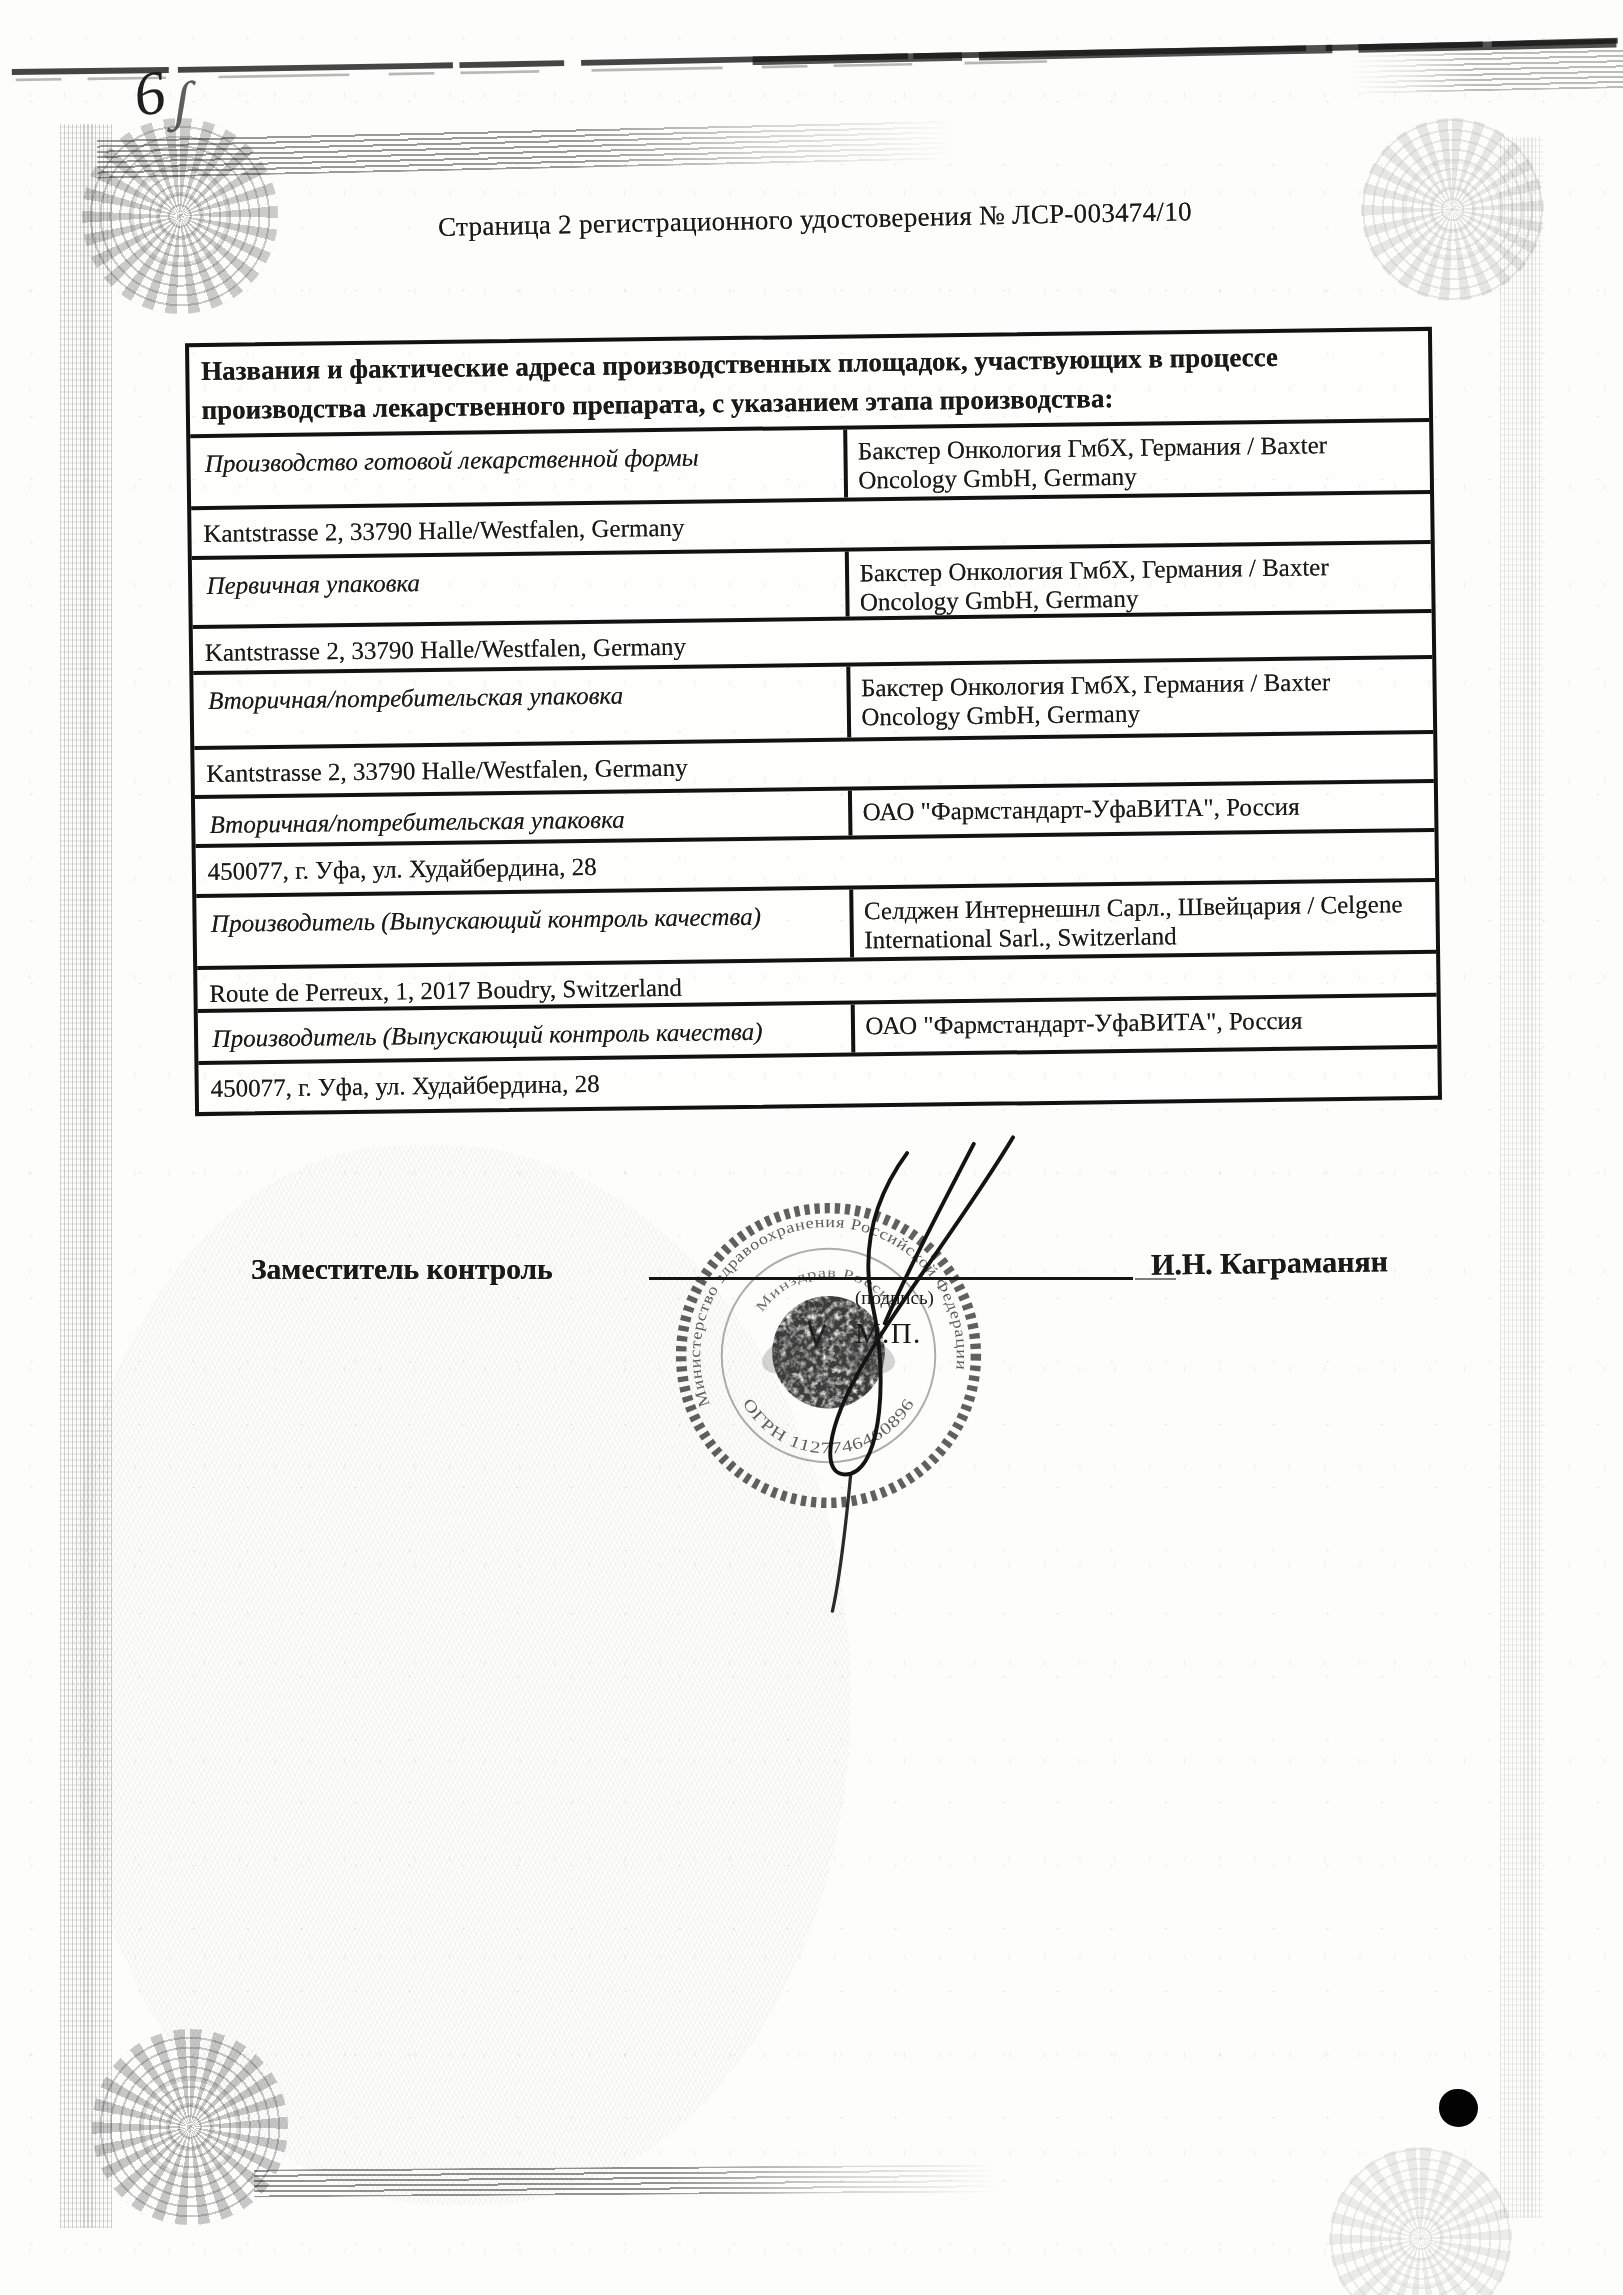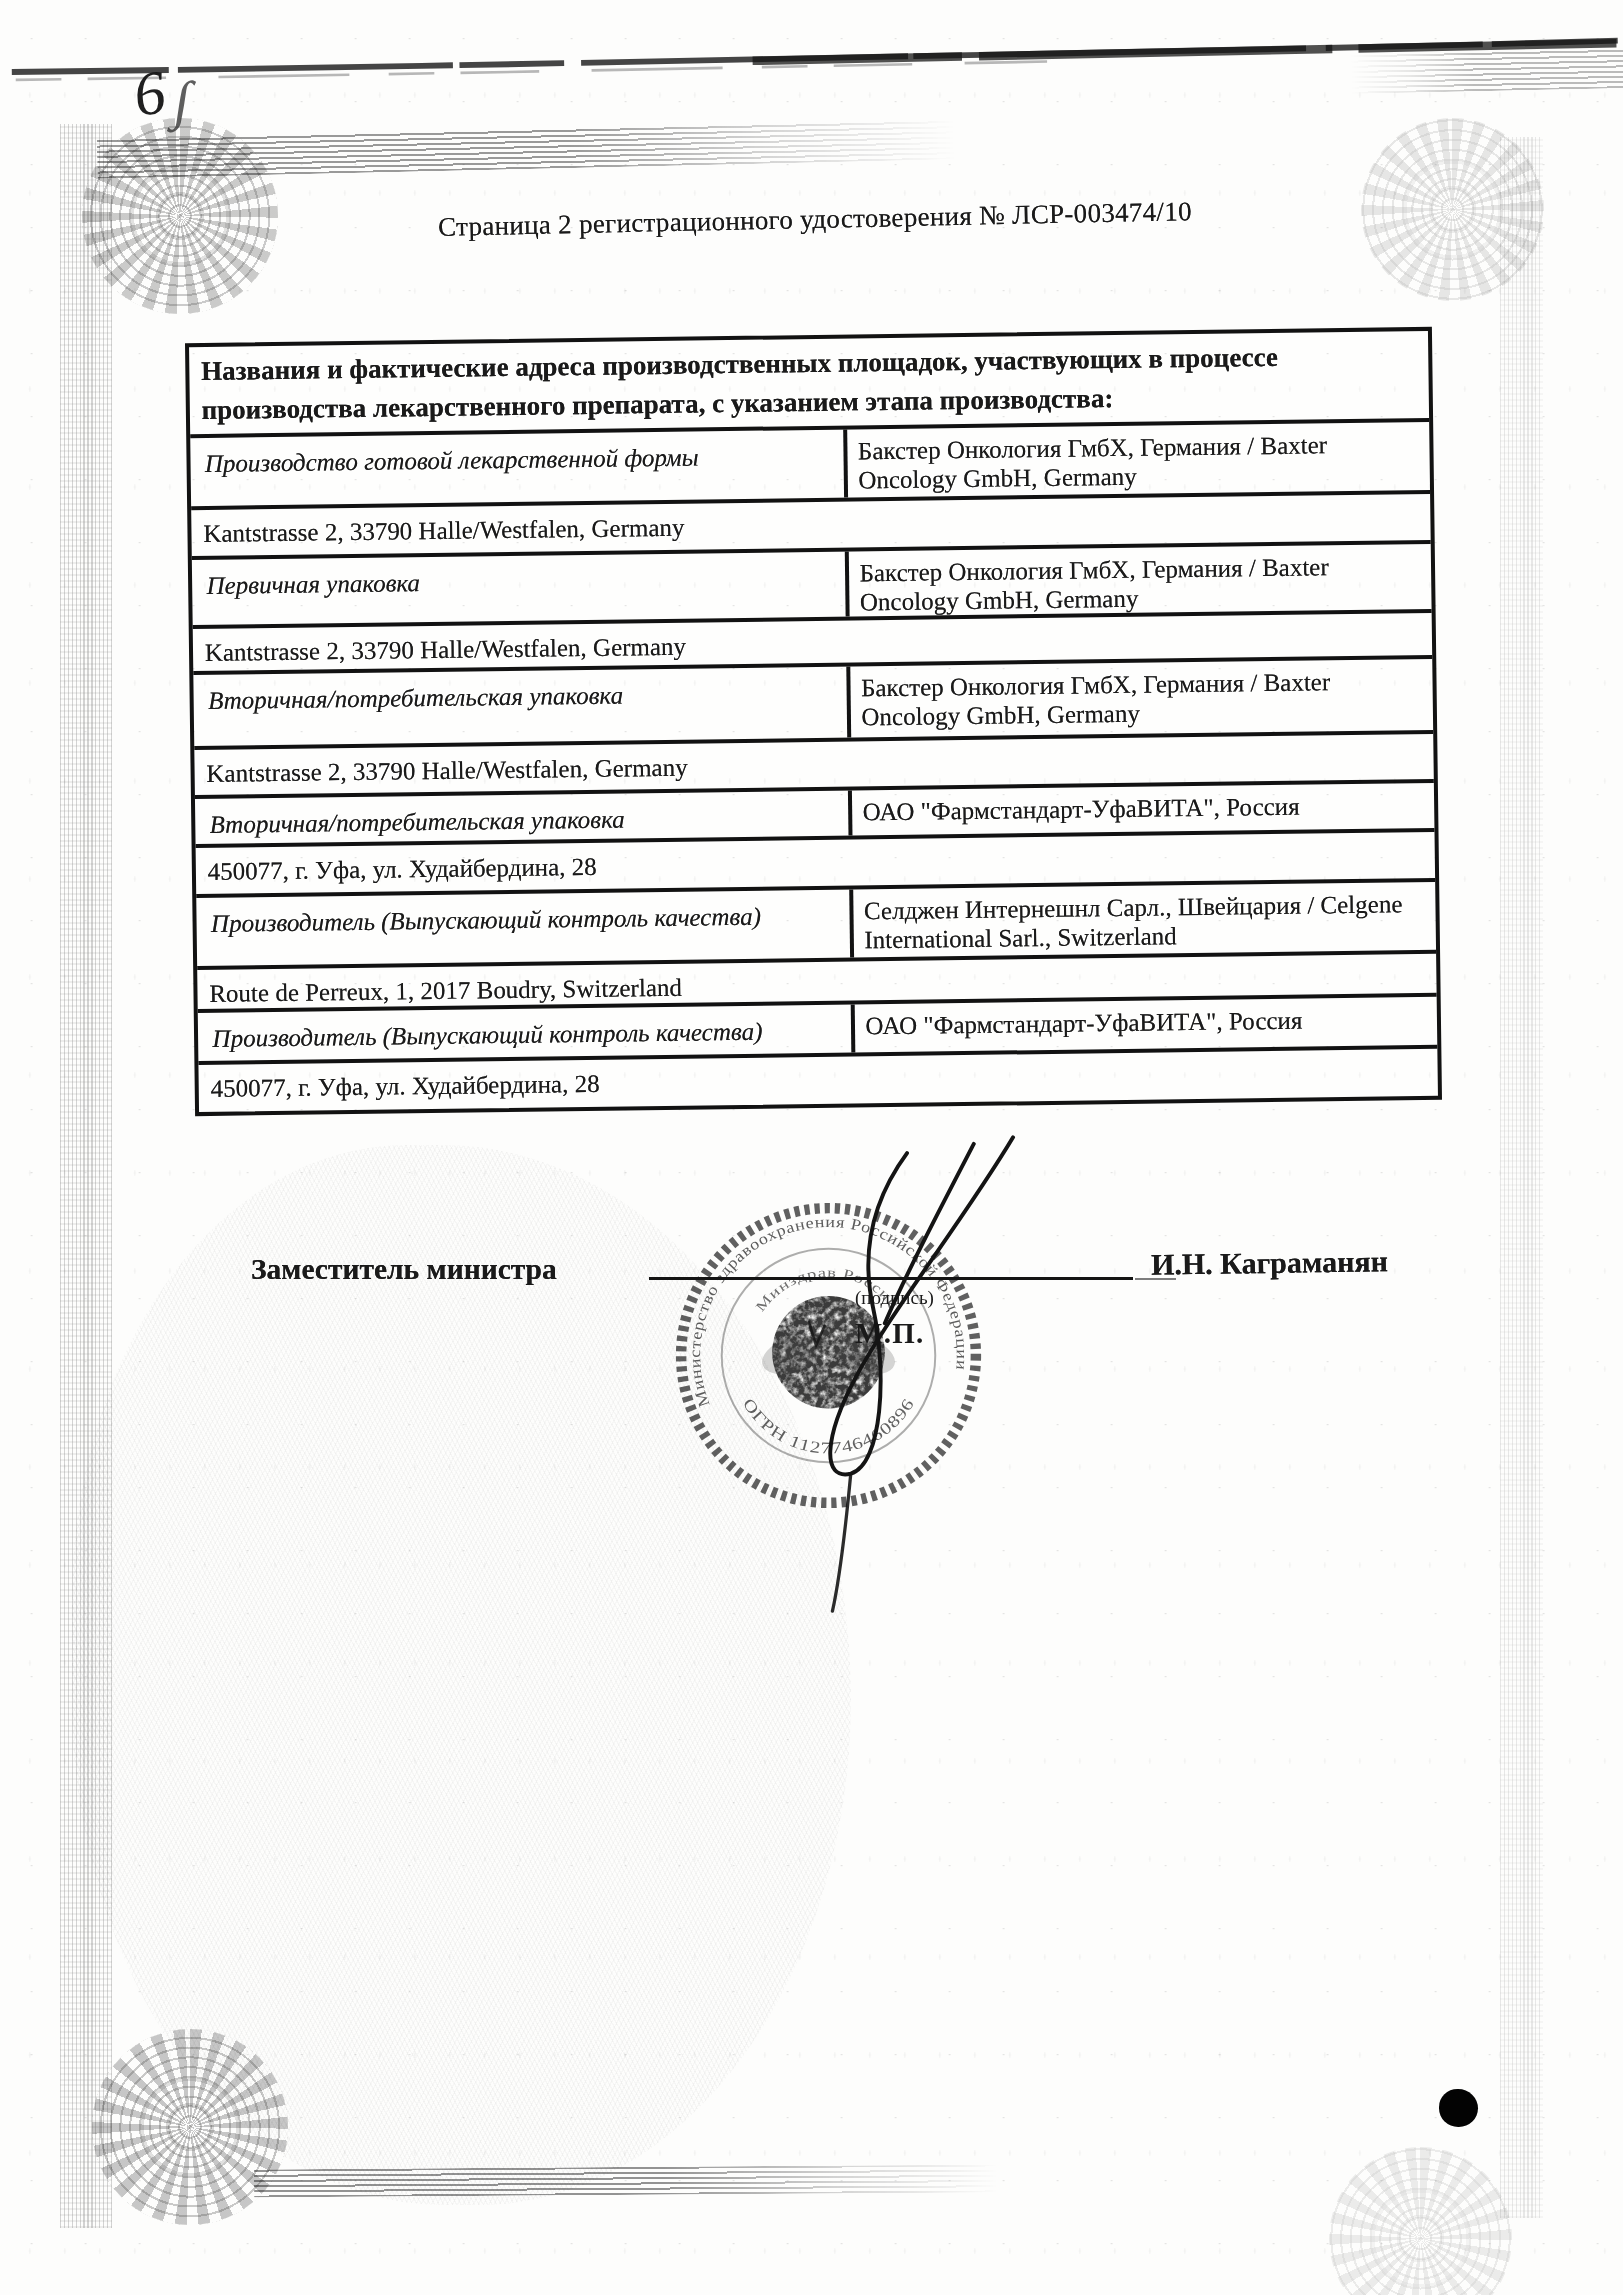--- a/index.html
+++ b/index.html
@@ -78,21 +78,21 @@
   .cell.manu{border-left:4.6px solid #121212;padding:6.5px 7.9px 0 10.5px;}
   .cell.addr{padding:9.2px 6.5px 0 11.8px;}
   
   .sig-title{position:absolute;left:251px;top:1253px;z-index:4;font-size:29.5px;font-weight:bold;
     text-shadow:0 0 0.4px rgba(0,0,0,.8);}
   .sig-name{position:absolute;left:1151px;top:1246px;z-index:4;font-size:30px;font-weight:bold;
     transform:rotate(-.8deg);text-shadow:0 0 0.4px rgba(0,0,0,.8);}
   .sig-line{position:absolute;left:649px;top:1277px;width:484px;height:3.3px;background:#141414;z-index:4;}
   .sig-line-ext{position:absolute;left:1135px;top:1278px;width:41px;height:2px;background:#141414;opacity:.55;z-index:4;}
   .sig-caption{position:absolute;left:839px;top:1287px;width:111px;z-index:4;font-size:19px;text-align:center;}
-  .sig-mp{position:absolute;left:855px;top:1317px;z-index:4;font-size:29px;letter-spacing:1.3px;font-weight:bold;}
+  .sig-mp{position:absolute;left:855px;top:1317px;z-index:4;font-size:29px;letter-spacing:1.3px;}
   
   .stamp{position:absolute;left:632px;top:1159px;width:393px;height:393px;z-index:3;opacity:.85;}
   .overlay{position:absolute;left:0;top:0;width:1623px;height:2295px;z-index:5;pointer-events:none;}
   .black-dot{position:absolute;left:1439px;top:2089px;width:39px;height:38px;z-index:3;
     background:#030303;border-radius:48% 52% 50% 50%;}
 </style>
 </head>
 <body>
 
 <div id="doc">
@@ -156,21 +156,21 @@
     </div>
     <div class="trow pair" style="height:52px">
       <div class="cell stage">Производитель (Выпускающий контроль качества)</div>
       <div class="cell manu">ОАО "Фармстандарт-УфаВИТА", Россия</div>
     </div>
     <div class="trow" style="height:51px">
       <div class="cell addr">450077, г. Уфа, ул. Худайбердина, 28</div>
     </div>
   </div>
 
-  <div class="sig-title">Заместитель министра</div>
+  <div class="sig-title">Заместитель контроль</div>
   <div class="sig-line"></div>
   <div class="sig-line-ext"></div>
   <div class="sig-name">И.Н. Каграманян</div>
   <div class="sig-caption">(подпись)</div>
   <div class="sig-mp">М.П.</div>
 
   <svg class="stamp" viewBox="0 0 600 600">
     <defs>
       <path id="arcOuter" d="M 119,375 A 196,196 0 1 1 481,375" fill="none"></path>
       <path id="arcOgrn" d="M 165,365 A 150,150 0 0 0 435,365" fill="none"></path>

